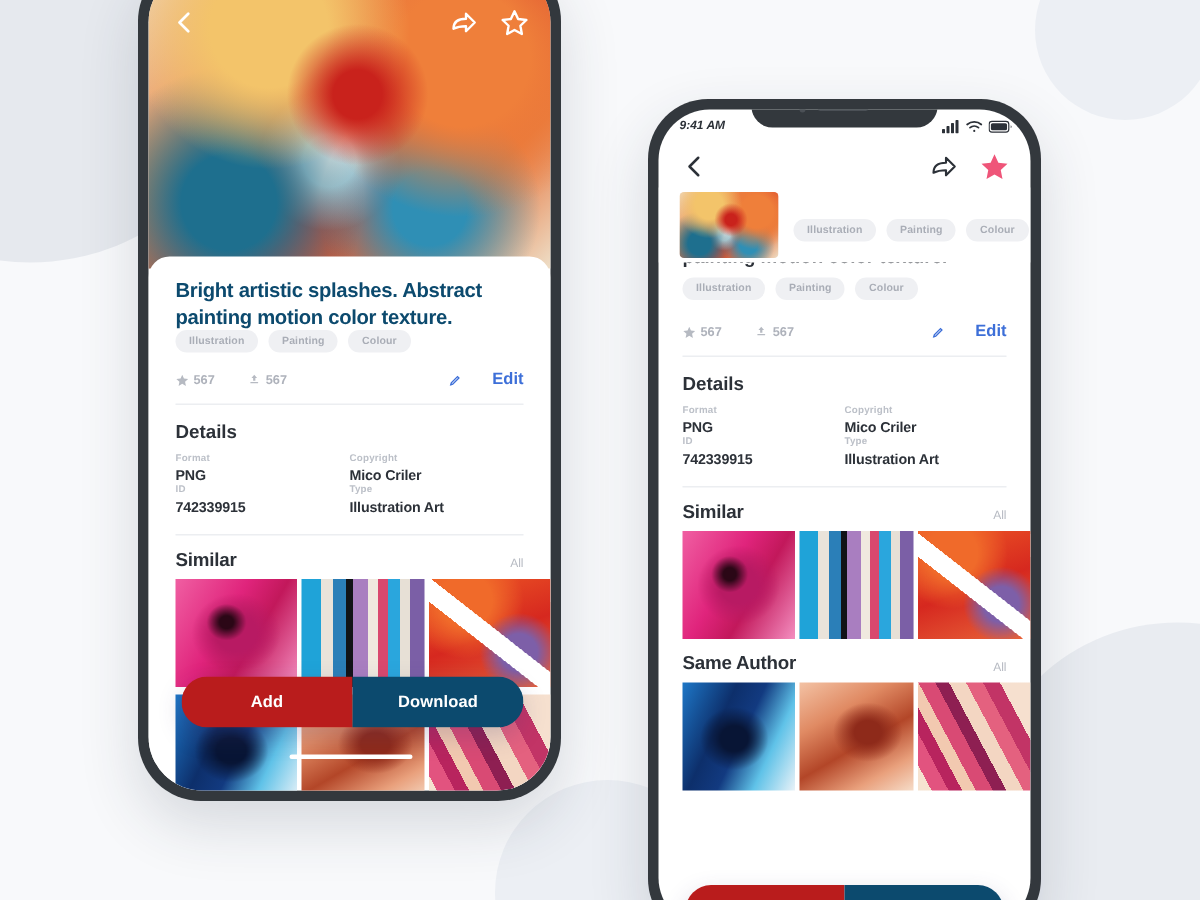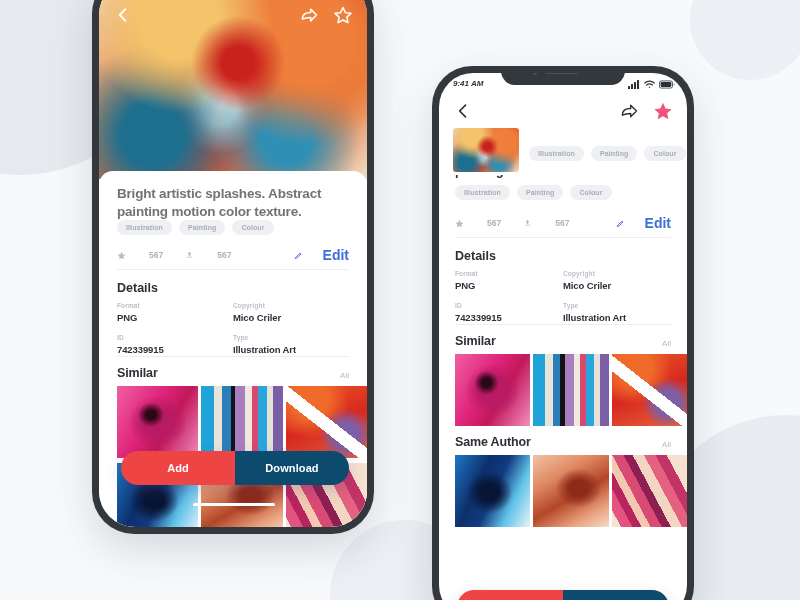--- a/index.html
+++ b/index.html
@@ -75,39 +75,39 @@
       #f6e3d0 0 8%, #e2537f 8% 18%, #b8245e 18% 26%, #f2c9b0 26% 34%,
       #d94a74 34% 44%, #8e1f52 44% 52%, #f3d6c2 52% 62%,
       #e4617f 62% 72%, #c23466 72% 82%, #f6e0cf 82% 100%);
   }
 
   
   .sheet { background:#fff; }
   .hdr-icon-row { position:absolute; left:0; right:0; display:flex; align-items:center; justify-content:space-between; padding:0 14px; }
   .icn { width:20px; height:20px; display:block; }
 
-  .card-title { font-size:13.5px; font-weight:700; color:#737373; line-height:1.33; letter-spacing:-.2px; }
+  .card-title { font-size:13.5px; font-weight:700; color:#0c4a6e; line-height:1.33; letter-spacing:-.2px; }
   .tags { display:flex; gap:7px; }
   .tag { background:#eff0f3; color:#a9adb6; font-size:7px; font-weight:600; border-radius:9px; padding:4px 9px 4px; letter-spacing:.1px; }
   .stats { display:flex; align-items:center; gap:22px; }
-  .stat { display:flex; align-items:center; gap:23px; color:#aeb2bb; font-size:8.5px; font-weight:600; }
-  .edit { display:flex; align-items:center; gap:20px; color:#3d6fd8; font-size:14px; font-weight:700; }
+  .stat { display:flex; align-items:center; gap:3px; color:#aeb2bb; font-size:8.5px; font-weight:600; }
+  .edit { display:flex; align-items:center; gap:20px; color:#3d6fd8; font-size:11px; font-weight:700; }
   .divider { height:1px; background:#eceef1; }
   .sec-title { font-size:12.5px; font-weight:700; color:#2c3138; letter-spacing:-.15px; }
   .sec-all { font-size:8px; font-weight:400; color:#b6bac2; }
   .sec-head { display:flex; align-items:flex-end; justify-content:space-between; }
-  .meta-grid { display:grid; grid-template-columns:1fr 1fr; row-gap:11px; }
+  .meta-grid { display:grid; grid-template-columns:1fr 1fr; }
   .meta-k { font-size:6.5px; color:#bcc0c8; font-weight:600; letter-spacing:.15px; margin-bottom:3px; }
   .meta-v { font-size:9.5px; color:#2c3138; font-weight:700; letter-spacing:-.1px; }
   .thumbrow { display:flex; gap:3px; }
   .thumbrow > div { height:72px; }
 
   .cta { position:absolute; display:flex; border-radius:22px; overflow:hidden; box-shadow:0 6px 16px rgba(70,60,120,.22); }
   .cta-btn { flex:1; text-align:center; font-size:11px; font-weight:700; color:#fff; line-height:34px; letter-spacing:.1px; }
-  .cta-add { background:#ef4444; }
+  .cta-add { background:#b91c1c; }
   .cta-dl { background:#0c4a6e; }
 
   
   #L-hero { position:absolute; left:0; top:0; width:268px; height:200px; }
   #L-hdr { top:26px; }
   #L-sheet { position:absolute; left:0; top:192px; width:268px; height:356px; background:#fff; border-radius:14px 14px 0 0; }
   #L-title { position:absolute; left:18px; top:14px; width:230px; }
   #L-tags { position:absolute; left:18px; top:49px; }
   #L-stats { position:absolute; left:18px; right:18px; top:76px; display:flex; align-items:center; justify-content:space-between; }
   #L-div1 { position:absolute; left:18px; right:18px; top:98px; }

